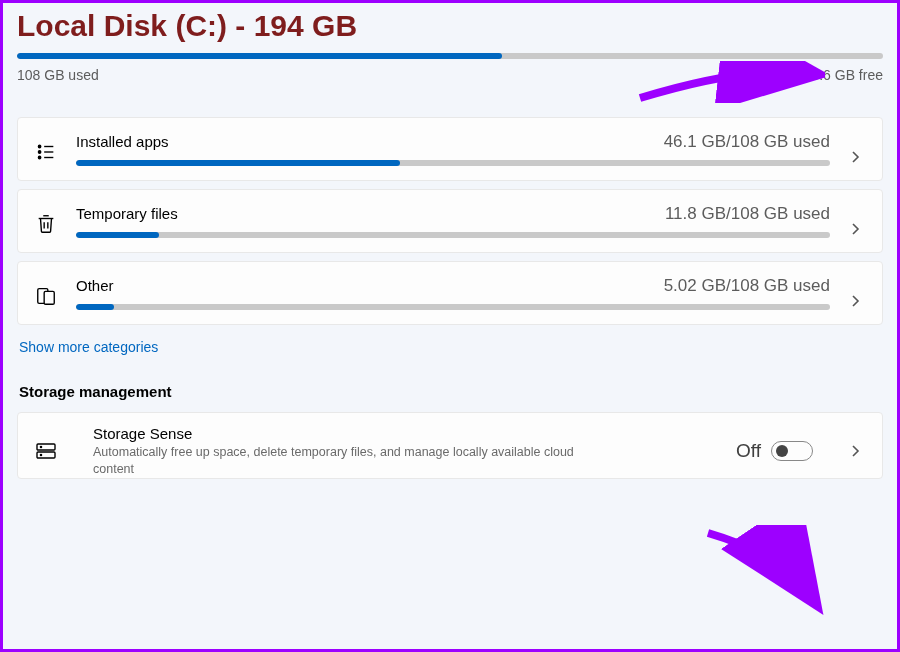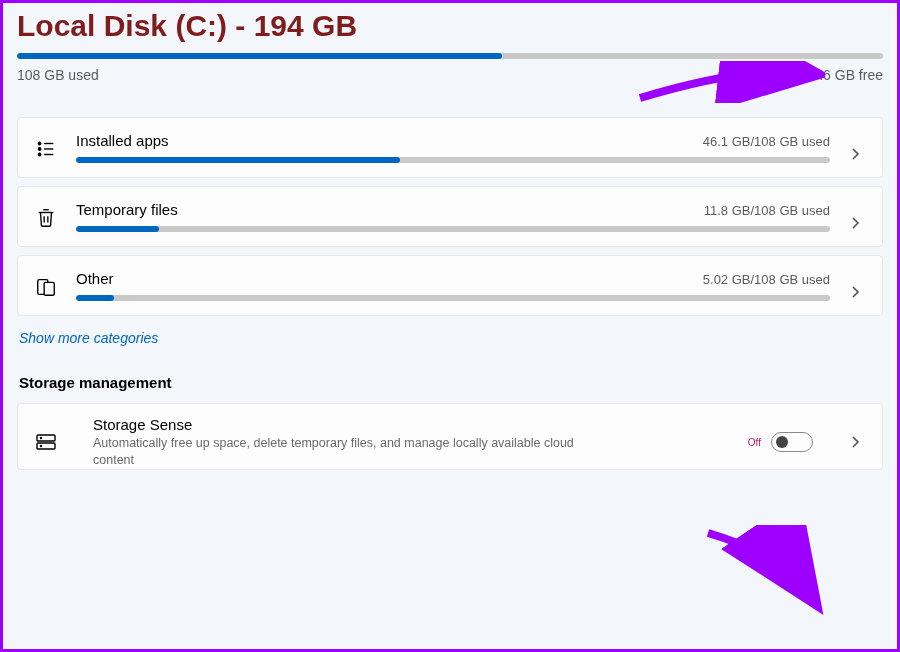--- a/index.html
+++ b/index.html
@@ -68,21 +68,21 @@
     .card-header {
       display: flex;
       justify-content: space-between;
       align-items: baseline;
     }
     .card-title {
       font-size: 15px;
       color: #000;
     }
     .card-usage {
-      font-size: 13px;
+      font-size: 17px;
       color: #5c5c5c;
     }
     .card-bar {
       width: 100%;
       height: 6px;
       background: #c9c9c9;
       border-radius: 3px;
       overflow: hidden;
     }
     .card-bar-fill {
@@ -97,21 +97,20 @@
       align-items: center;
       justify-content: center;
       flex-shrink: 0;
       color: #555;
     }
     .show-more {
       color: #0067c0;
       font-size: 14px;
       margin: 14px 0 28px 2px;
       cursor: pointer;
-      font-style: italic;
     }
     .section-heading {
       font-size: 15px;
       font-weight: 600;
       color: #000;
       margin-bottom: 12px;
       margin-left: 2px;
     }
     .setting-card {
       background: #fdfdfd;
@@ -134,22 +133,22 @@
       color: #6a6a6a;
       max-width: 520px;
       line-height: 1.35;
     }
     .toggle-wrap {
       display: flex;
       align-items: center;
       gap: 10px;
     }
     .toggle-label {
-      font-size: 10px;
-      color: #be185d;
+      font-size: 19px;
+      color: #404040;
     }
     .toggle {
       width: 42px;
       height: 20px;
       border: 1px solid #888;
       border-radius: 10px;
       position: relative;
       background: #fdfdfd;
     }
     .toggle-knob {

